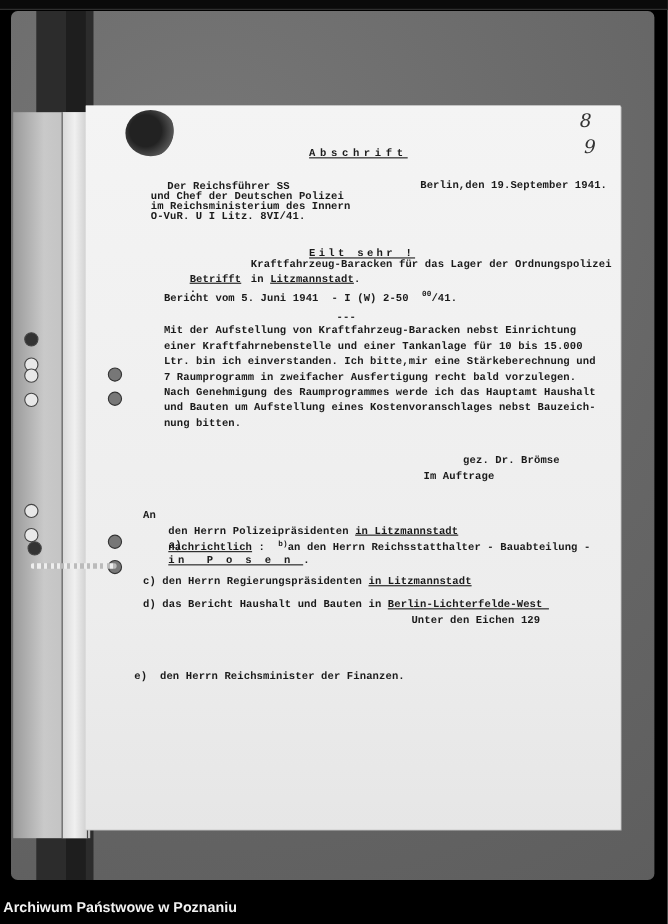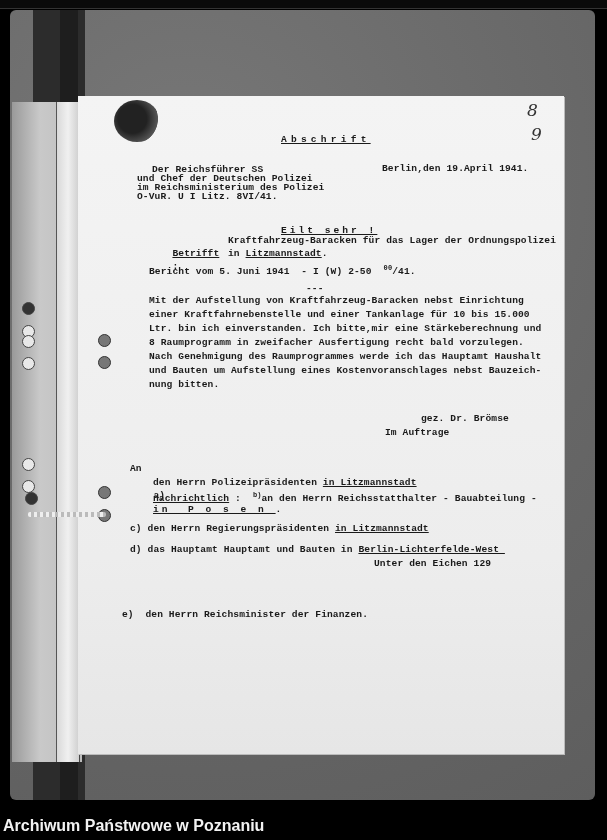--- a/index.html
+++ b/index.html
@@ -63,21 +63,21 @@
     }
     .spaced { letter-spacing: 4.2px; }
     .u { text-decoration: underline; }
     .hand {
       position: absolute; font-family: "DejaVu Serif", serif; font-style: italic;
       color: #333; font-size: 17px;
     }
     .sup { font-size: 7px; vertical-align: super; padding-left: 12px; }
     .footer {
       position: absolute; left: 3px; top: 817px; color: #f2f2f2;
-      font-family: "Liberation Sans", "DejaVu Sans", sans-serif; font-weight: bold; font-size: 16px;
+      font-family: "Liberation Sans", "DejaVu Sans", sans-serif; font-weight: bold; font-size: 13px;
     }
   </style>
 </head>
 <body>
 
 <div class="film-top"></div>
 <div class="board"></div>
 <div class="dark-strip"></div>
 <div class="dark-strip-inner"></div>
 
@@ -101,44 +101,44 @@
 <div class="string"></div>
 
 <span class="hand" style="left:527px;top:100px;">8</span>
 <span class="hand" style="left:531px;top:124px;">9</span>
 
 <div class="txt spaced u" style="left:281px;top:133px;">Abschrift</div>
 
 <div>
   <div class="txt" style="left:152px;top:163px;">Der Reichsführer SS</div>
   <div class="txt" style="left:137px;top:172px;">und Chef der Deutschen Polizei</div>
-  <div class="txt" style="left:137px;top:181px;">im Reichsministerium des Polizei</div>
+  <div class="txt" style="left:137px;top:181px;">im Reichsministerium des Innern</div>
   <div class="txt" style="left:137px;top:190px;">O-VuR. U I Litz. 8VI/41.</div>
 </div>
 
-<div class="txt" style="left:382px;top:162px;">Berlin,den 19.April 1941.</div>
+<div class="txt" style="left:382px;top:162px;">Berlin,den 19.September 1941.</div>
 <div class="txt u" style="left:281px;top:208px;letter-spacing:3px;margin-top:16px;">Eilt sehr !</div>
 
 <div>
   <div class="txt" style="left:149px;top:234px;">
     <span class="u">Betrifft</span>
     <span>:</span>
   </div>
   <div class="txt" style="left:228px;top:234px;">Kraftfahrzeug-Baracken für das Lager der Ordnungspolizei</div>
   <div class="txt" style="left:228px;top:247px;"><span>in </span><span class="u">Litzmannstadt</span><span>.</span></div>
   <div class="txt" style="left:149px;top:262px;"><span>Bericht vom 5. Juni 1941  - I (W) 2-50</span><span class="sup">00</span><span>/41.</span></div>
 </div>
 
 <div class="txt" style="left:306px;top:282px;">---</div>
 
 <div>
   <div class="txt" style="left:149px;top:294px;">Mit der Aufstellung von Kraftfahrzeug-Baracken nebst Einrichtung</div>
   <div class="txt" style="left:149px;top:308px;">einer Kraftfahrnebenstelle und einer Tankanlage für 10 bis 15.000</div>
   <div class="txt" style="left:149px;top:322px;">Ltr. bin ich einverstanden. Ich bitte,mir eine Stärkeberechnung und</div>
-  <div class="txt" style="left:149px;top:336px;">8 Raumprogramm in zweifacher Ausfertigung recht bald vorzulegen.</div>
+  <div class="txt" style="left:149px;top:336px;">7 Raumprogramm in zweifacher Ausfertigung recht bald vorzulegen.</div>
   <div class="txt" style="left:149px;top:350px;">Nach Genehmigung des Raumprogrammes werde ich das Hauptamt Haushalt</div>
   <div class="txt" style="left:149px;top:364px;">und Bauten um Aufstellung eines Kostenvoranschlages nebst Bauzeich-</div>
   <div class="txt" style="left:149px;top:378px;">nung bitten.</div>
 </div>
 
 <div>
   <div class="txt" style="left:385px;top:398px;margin-top:28px;">Im Auftrage</div>
   <div class="txt" style="left:385px;top:412px;margin-left:36px;">gez. Dr. Brömse</div>
 </div>
 
@@ -148,19 +148,19 @@
   <div class="txt" style="left:130px;top:476px;">
     <span>a)</span>
   </div>
   <div class="txt" style="left:153px;top:476px;"><span>den Herrn Polizeipräsidenten </span><span class="u">in Litzmannstadt</span></div>
 
   <div class="txt" style="left:153px;top:489px;"><span class="u">nachrichtlich</span><span> :</span><span class="sup">b)</span><span>an den Herrn Reichsstatthalter - Bauabteilung -</span></div>
   <div class="txt" style="left:153px;top:503px;"><span class="u" style="letter-spacing:3px;">in  P o s e n </span><span>.</span></div>
 
   <div class="txt" style="left:130px;top:522px;"><span>c)</span> <span>den Herrn Regierungspräsidenten </span><span class="u">in Litzmannstadt</span></div>
 
-  <div class="txt" style="left:130px;top:543px;"><span>d)</span> <span>das Hauptamt Hauptamt und Bauten in </span><span class="u">Berlin-Lichterfelde-West </span></div>
+  <div class="txt" style="left:130px;top:543px;"><span>d)</span> <span>das Bericht Haushalt und Bauten in </span><span class="u">Berlin-Lichterfelde-West </span></div>
   <div class="txt" style="left:374px;top:557px;">Unter den Eichen 129</div>
 
   <div class="txt" style="left:122px;top:576px;margin-top:32px;"><span>e)</span>  <span>den Herrn Reichsminister der Finanzen.</span></div>
 </div>
 
 <div class="footer">Archiwum Państwowe w Poznaniu</div>
 
 </body></html>

